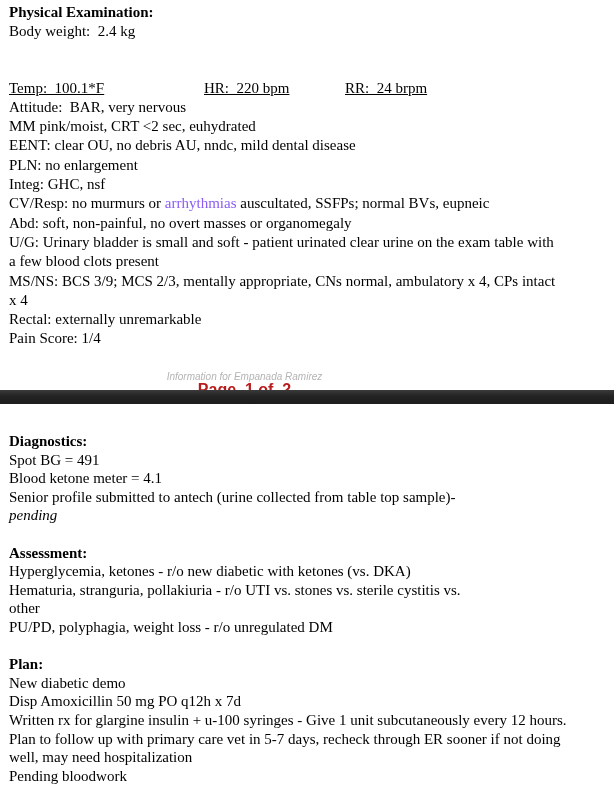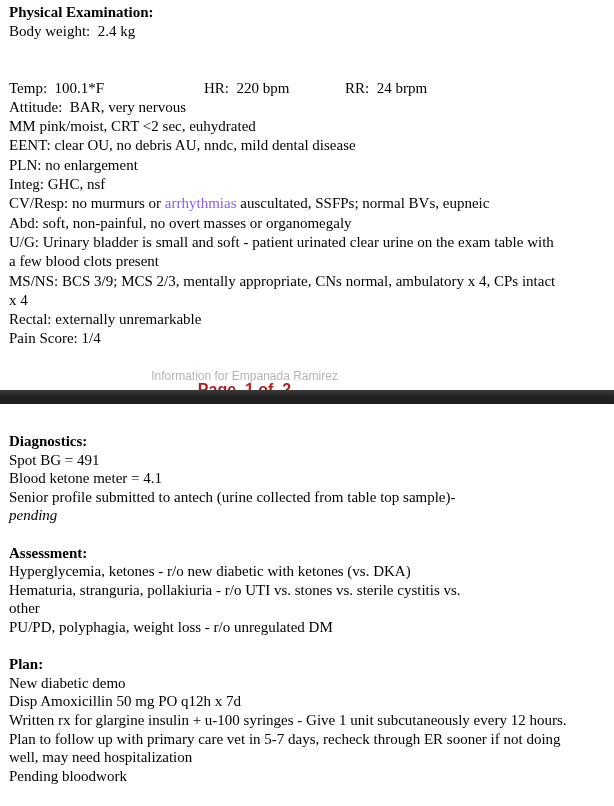--- a/index.html
+++ b/index.html
@@ -33,40 +33,41 @@
     white-space: pre;
   }
   #page1 .doc { padding-top: 3px; line-height: 19.3px; }
   #page2 .doc { padding-top: 28px; line-height: 18.6px; }
   .line { white-space: pre; }
   #page1 .blank { height: 12px; }
   #page2 .blank { height: 18.6px; }
   .bold { font-weight: bold; }
   .italic { font-style: italic; }
   .gray { color: #8b5cf6; }
-  .vital { display: inline-block; }
+  .vital { display: inline-block; text-decoration: underline; }
   .vital-temp { width: 195px; }
   .vital-hr { width: 141px; margin-top: 25px; }
   .separator {
     position: absolute;
     top: 390px;
     left: 0;
     width: 614px;
     height: 14px;
     background: linear-gradient(180deg, #3a3a3a 0%, #232323 45%, #1d1d1d 100%);
   }
   .footer {
     text-align: center;
     font-family: "Liberation Sans", "DejaVu Sans", sans-serif;
   }
   .footer-info {
     margin-top: 21px;
     color: #b4b4b4;
-    font-size: 12px;
+    font-size: 10px;
     line-height: 13px;
+    font-style: italic;
   }
   .footer-page {
     color: #b91c1c;
     font-size: 16px;
     font-weight: 600;
     line-height: 14px;
     white-space: pre;
   }
 </style>
 </head>

